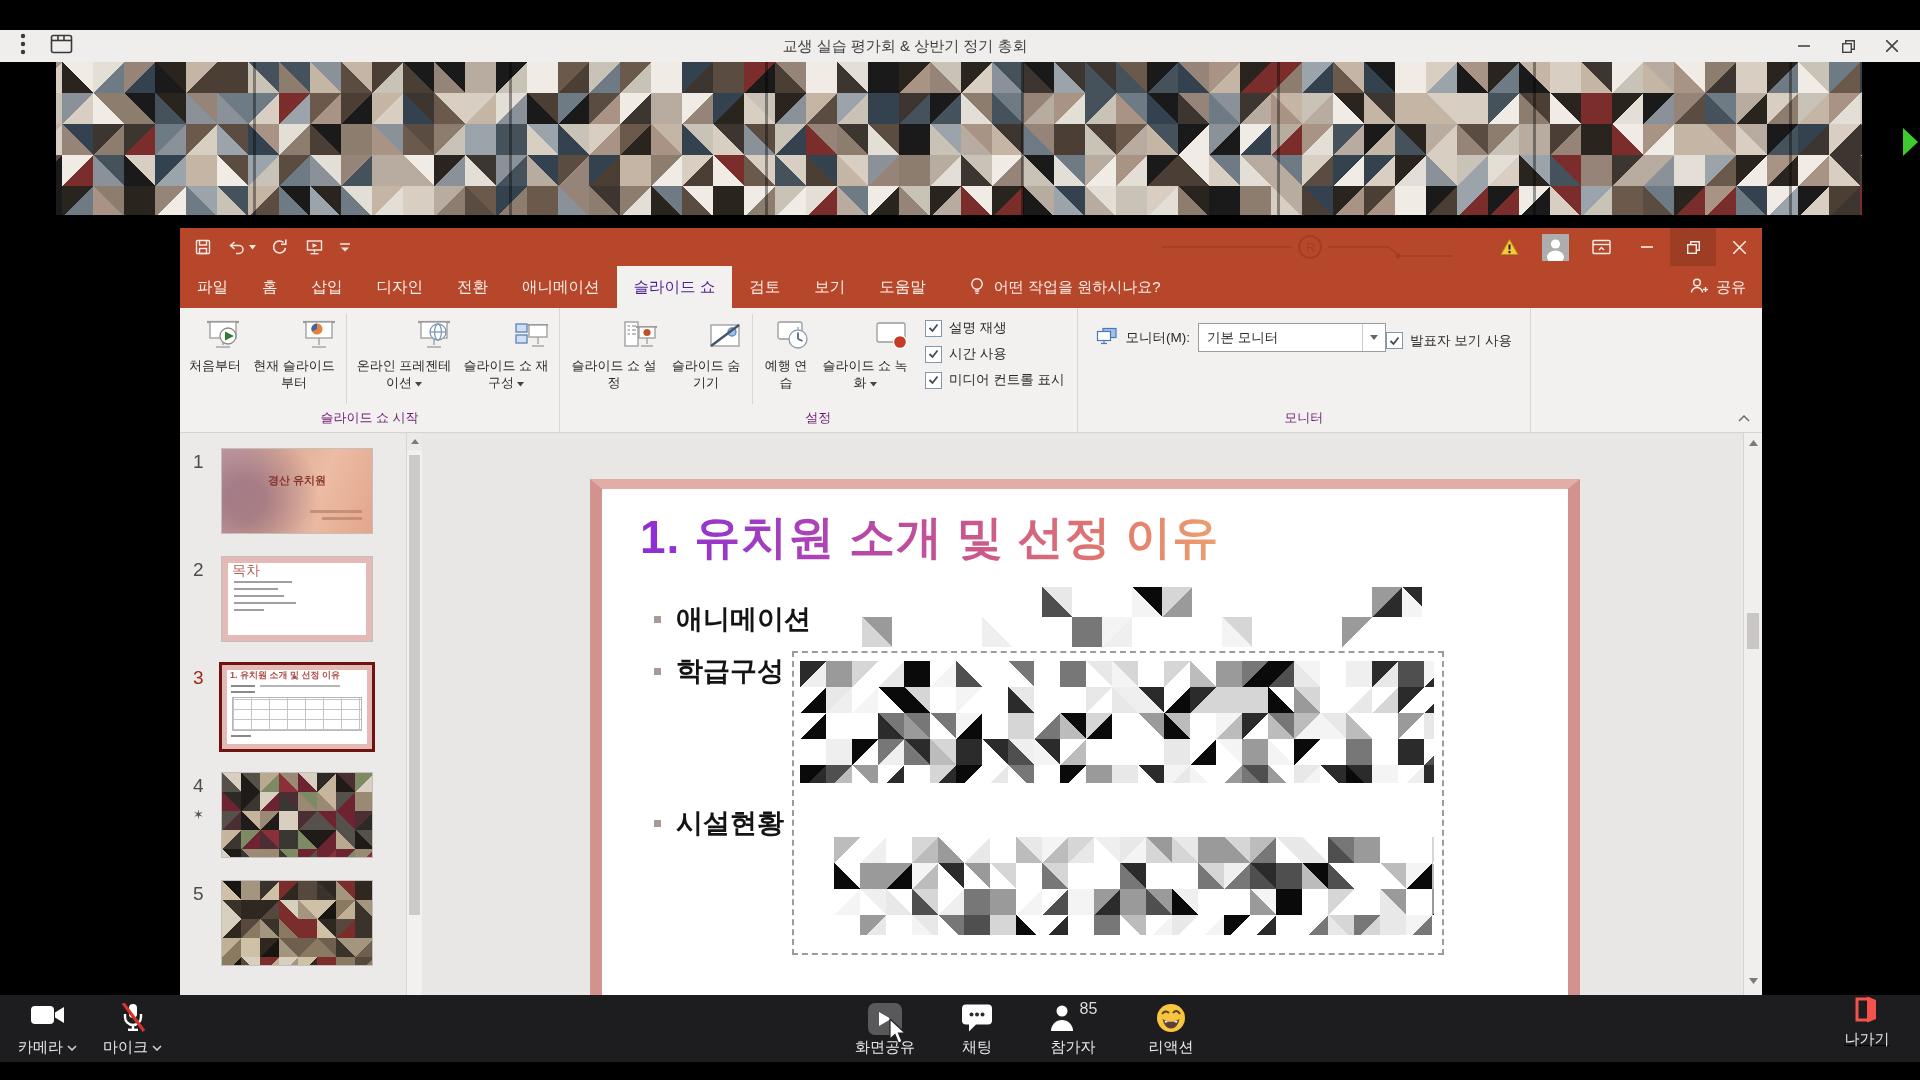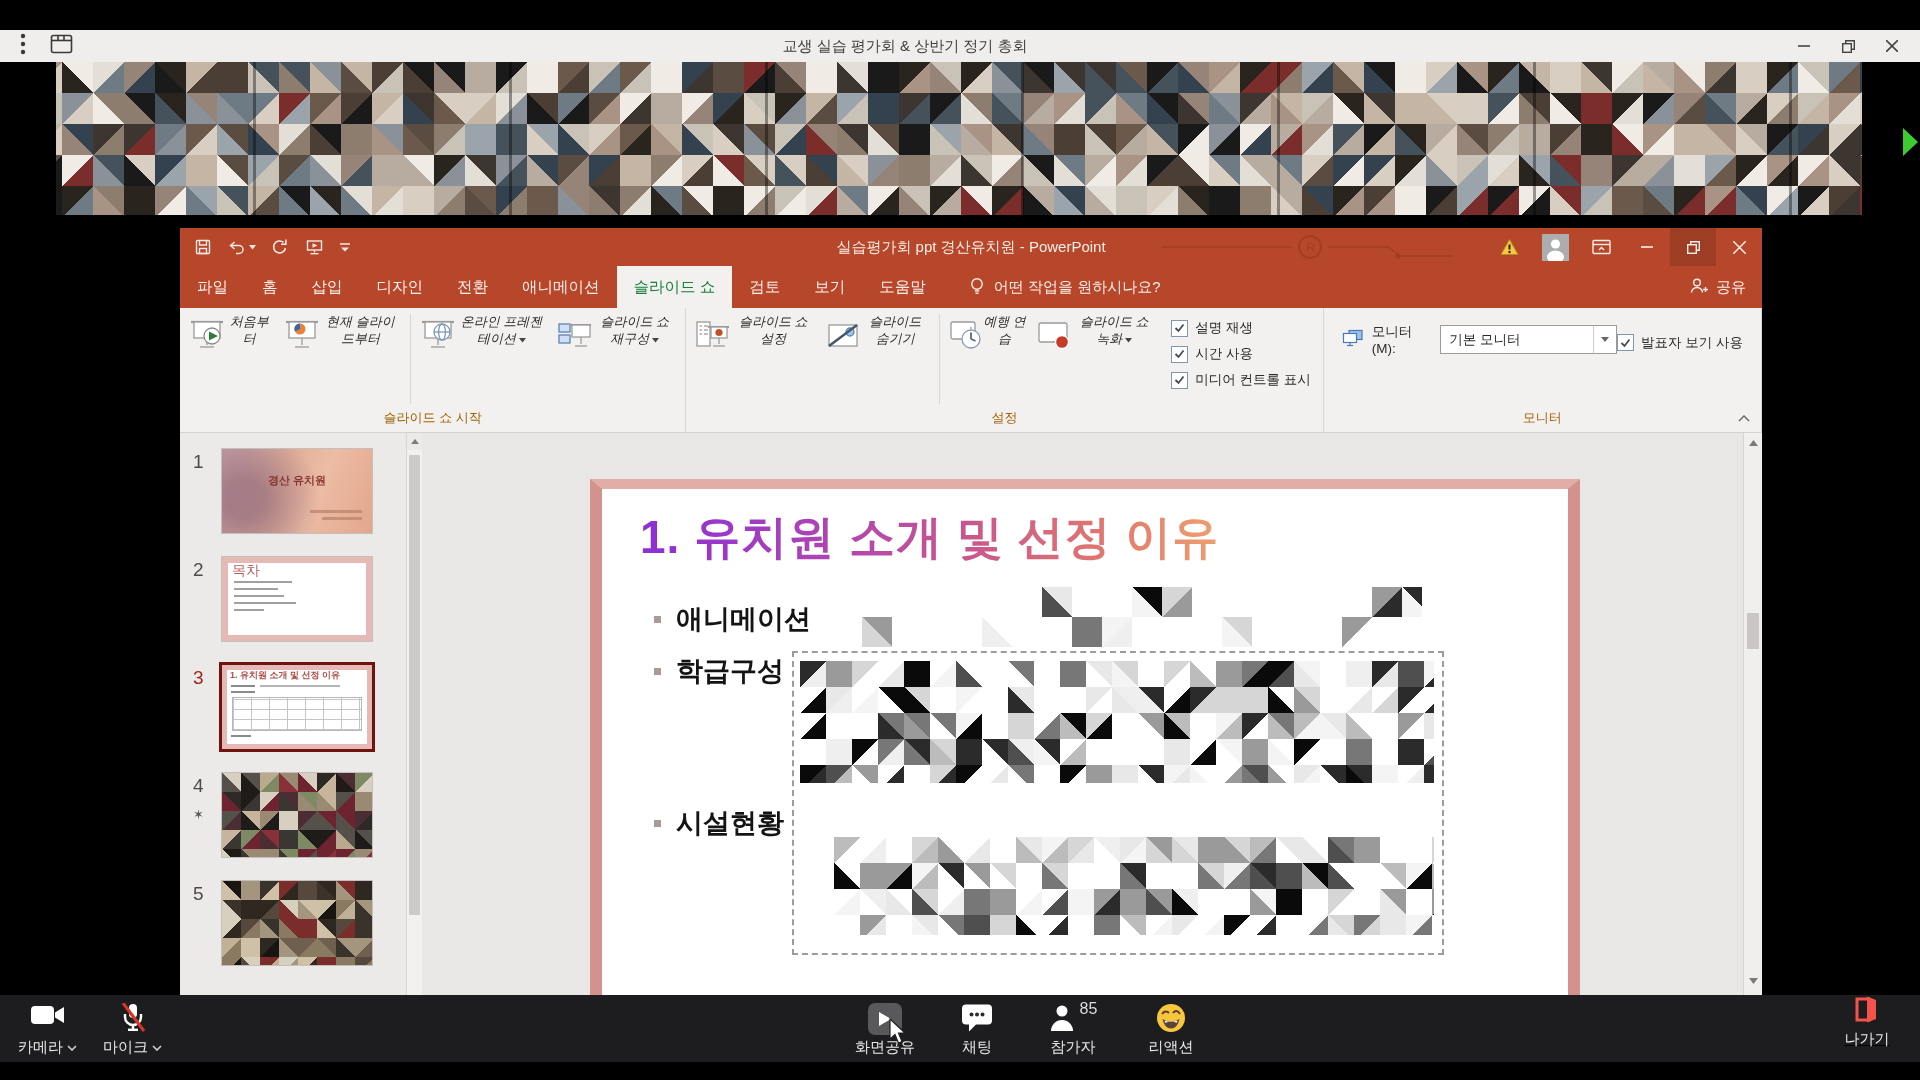--- a/index.html
+++ b/index.html
@@ -31,30 +31,30 @@
   .qat .qi{display:flex;align-items:center;gap:2px;}
   .ppt-title{position:absolute;left:300px;right:300px;top:0;height:38px;line-height:38px;text-align:center;
              color:#fbeee8;font-size:15px;}
   .ppt-tb-right{position:absolute;right:0;top:0;height:38px;display:flex;align-items:center;}
   .ppt-tb-btn{width:46px;height:38px;display:flex;align-items:center;justify-content:center;}
   .ppt-tb-btn.hl{background:rgba(0,0,0,.14);}
   .wm{position:absolute;right:300px;top:4px;opacity:.16;}
   
   .ppt-tabs{height:42px;background:#b7472a;display:flex;align-items:stretch;position:relative;flex:none;}
   .tab{padding:0 17px;line-height:42px;font-size:15.5px;color:#fceee8;white-space:nowrap;}
-  .tab.sel{background:#f2f1ef;color:#15803d;}
+  .tab.sel{background:#f2f1ef;color:#4c1d95;}
   .tellme{display:flex;align-items:center;gap:9px;margin-left:26px;color:#fceee8;font-size:15px;}
   .ppt-share{position:absolute;right:16px;top:0;height:42px;display:flex;align-items:center;gap:7px;
              color:#fceee8;font-size:15px;}
   
   .ribbon{height:124px;background:#f2f1ef;border-bottom:1px solid #d5d2cf;display:flex;position:relative;flex:none;}
   .rgroup{display:flex;flex-direction:column;border-right:1px solid #d8d5d2;padding:3px 4px 0;}
   .rgroup-content{display:flex;align-items:flex-start;flex:1;}
-  .rgroup-label{text-align:center;font-size:13px;color:#a16207;padding:2px 0 5px;}
-  .rbtn{display:flex;flex-direction:row;align-items:flex-start;padding:3px 5px 0;cursor:default;font-style:italic;}
+  .rgroup-label{text-align:center;font-size:13px;color:#701a75;padding:2px 0 5px;}
+  .rbtn{display:flex;flex-direction:column;align-items:flex-end;padding:3px 5px 0;cursor:default;}
   .ric{height:44px;display:flex;align-items:center;justify-content:center;}
   .rlabel{font-size:13px;color:#2b2b2b;text-align:center;line-height:1.3;}
   .rdiv{width:1px;background:#d8d5d2;align-self:stretch;margin:3px 4px;}
   .chkcol{display:flex;flex-direction:column;gap:8px;padding:8px 8px 0 10px;}
   .chk{display:flex;align-items:center;gap:7px;font-size:13.5px;color:#2b2b2b;white-space:nowrap;}
   .chkbox{width:15px;height:15px;background:#fff;border:1px solid #8296ad;display:flex;
           align-items:center;justify-content:center;flex:none;}
   .mongrp{display:flex;flex-direction:row;padding:6px 14px 0;}
   .monrow{display:flex;align-items:center;gap:8px;font-size:13.5px;color:#2b2b2b;}
   .mon-select{width:178px;height:27px;background:#fff;border:1px solid #9e9b98;display:flex;align-items:center;
@@ -804,21 +804,20 @@
                 <line x1="5.5" y1="15.7" x2="13.5" y2="15.7"></line>
             </svg>
           </span>
           <span class="qi">
             <svg width="12" height="12">
                 <line x1="1" y1="3" x2="11" y2="3" stroke="#f6e9e4" stroke-width="1.5"></line>
                 <polygon points="2,6.5 10,6.5 6,10.5" fill="#f6e9e4"></polygon>
               </svg>
           </span>
         </div>
-        <div class="ppt-title">실습평가회 ppt 경산유치원  -  PowerPoint</div>
         <svg class="wm" width="300" height="30">
           <circle cx="148" cy="15" r="11" fill="none" stroke="#3a0d05" stroke-width="2"></circle>
           <text x="144" y="20" font-size="13" fill="#3a0d05" font-family="Liberation Sans,sans-serif">R</text>
           <path d="M0 15 h130 M166 15 h60 l12 9 h52" fill="none" stroke="#3a0d05" stroke-width="1.5"></path>
           <circle cx="236" cy="24" r="2.5" fill="#3a0d05"></circle>
         </svg>
         <div class="ppt-tb-right">
           <div class="ppt-tb-btn">
             <svg width="19" height="18">
                 <polygon points="9.5,1.5 18,16.5 1,16.5" fill="#fac83c" stroke="#b08d20"></polygon>

